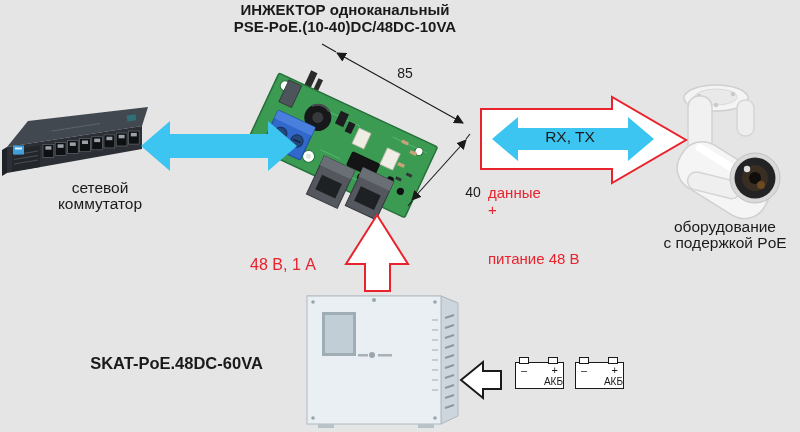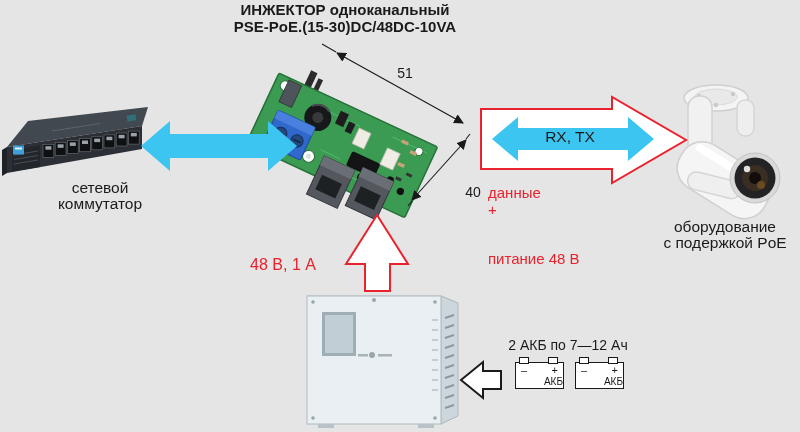--- a/index.html
+++ b/index.html
@@ -228,41 +228,41 @@
     <g>
       <path class="outline-red" d="M377,215 L408,264 L390,264 L390,291 L365,291 L365,264 L346,264 Z"></path>
     </g>
 
     <g>
       <path class="outline-black" d="M461,380 L483,362 L483,371 L501,371 L501,389 L483,389 L483,398 Z"></path>
     </g>
   </svg>
 
   <div class="abs t title-line" style="top:1px;">ИНЖЕКТОР одноканальный</div>
-  <div class="abs t title-line" style="top:18px;">PSE-PoE.(15-30)DC/48DC-10VA</div>
+  <div class="abs t title-line" style="top:18px;">PSE-PoE.(10-40)DC/48DC-10VA</div>
 
   <div class="abs t lbl center" style="left:30px;top:179px;width:140px;">сетевой</div>
   <div class="abs t lbl center" style="left:30px;top:195px;width:140px;">коммутатор</div>
 
 
-  <div class="abs t dim center" style="left:389px;top:66px;width:32px;">51</div>
+  <div class="abs t dim center" style="left:389px;top:66px;width:32px;">85</div>
   <div class="abs t dim center" style="left:456px;top:185px;width:34px;">40</div>
 
   <div class="abs t lbl center" style="left:520px;top:128px;width:100px;">RX, TX</div>
   <div class="abs t lbl red" style="left:488px;top:184px;font-size:15px;">данные</div>
   <div class="abs t lbl red" style="left:488px;top:201px;font-size:15px;">+</div>
   <div class="abs t lbl red" style="left:488px;top:218px;font-size:15px;margin-top:32px;">питание 48 В</div>
 
   <div class="abs t lbl red right" style="left:228px;top:256px;width:110px;font-size:16px;">48 В, 1 А</div>
 
   <div class="abs t lbl center" style="left:645px;top:218px;width:160px;">оборудование</div>
   <div class="abs t lbl center" style="left:645px;top:234px;width:160px;">с подержкой PoE</div>
 
-
-  <div class="abs t center" style="left:500px;top:337px;width:136px;font-size:14px;">2 АКБ по 7—12 Ач</div>
+  <div class="abs t bold right" style="left:60px;top:354px;width:233px;font-size:16.5px;line-height:18px;">SKAT-PoE.48DC-60VA</div>
+
 
   <div class="battery" style="left:515px;top:362px;">
     <span class="term t-left"></span>
     <span class="term t-right"></span>
     <span class="bsign minus">–</span>
     <span class="bsign plus">+</span>
     <span class="blabel">АКБ</span>
   </div>
   <div class="battery" style="left:575px;top:362px;">
     <span class="term t-left"></span>

